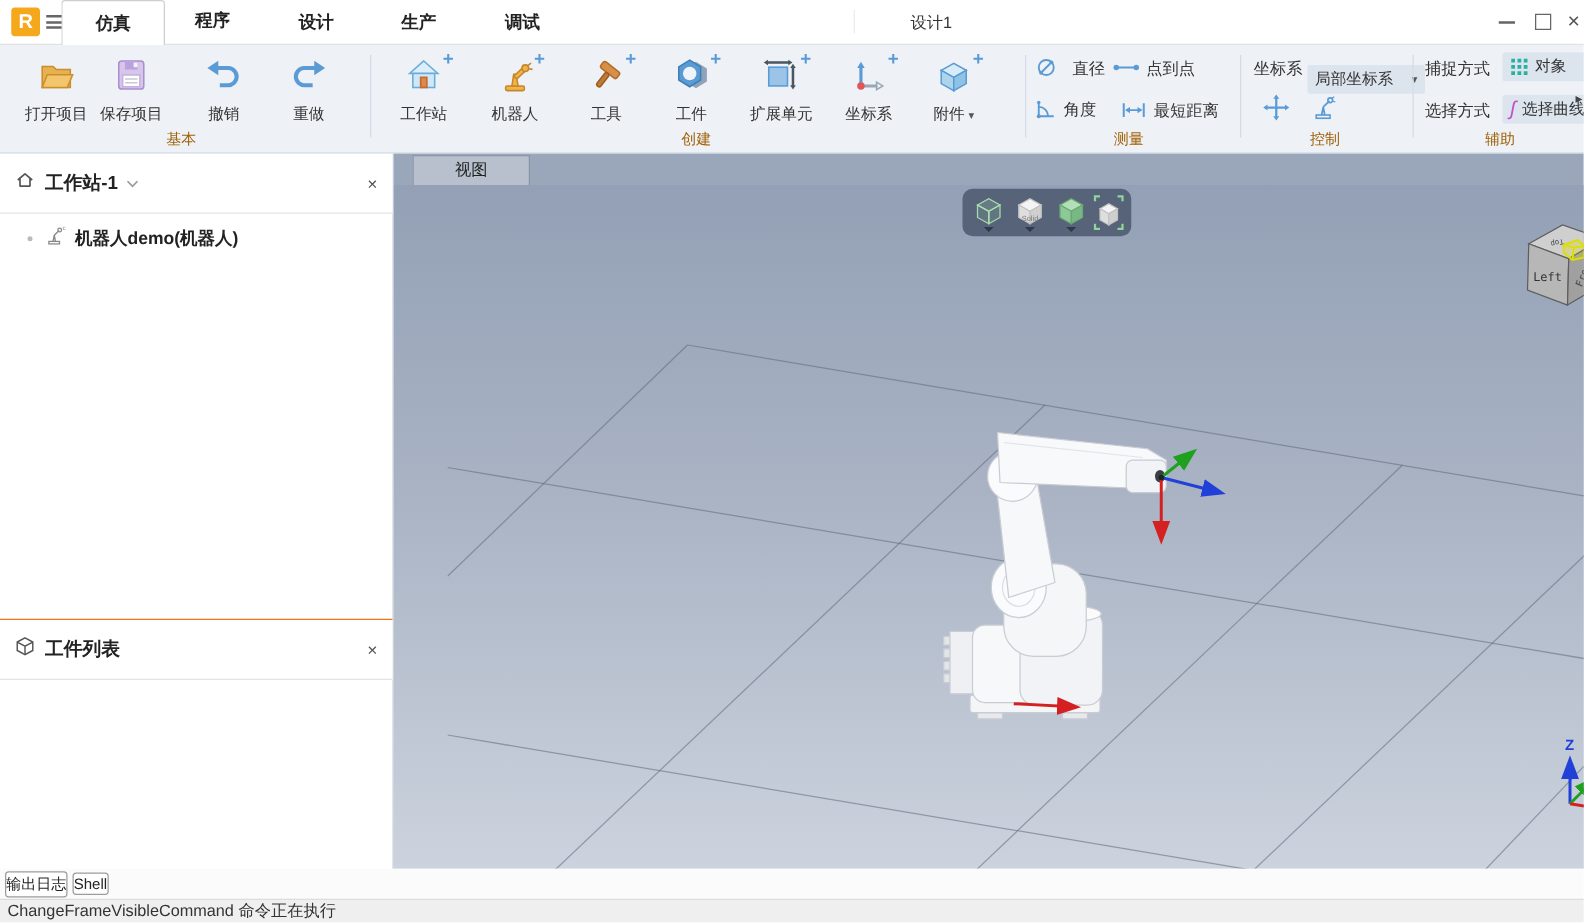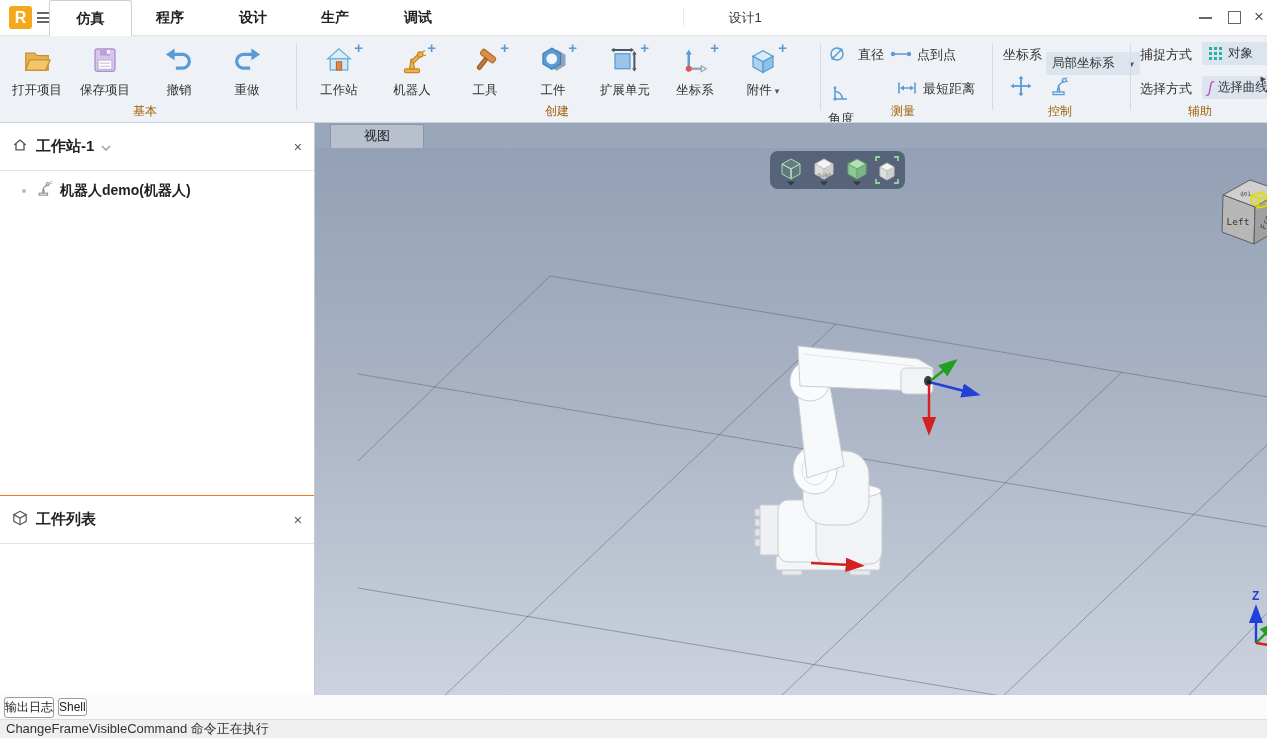--- a/index.html
+++ b/index.html
@@ -82,21 +82,21 @@
       <i></i>
     </div>
   <div class="winbtn win-max" style="left:1219px;">
       <i></i>
     </div>
   <div class="winbtn win-close" style="left:1244px;">×</div>
 </div>
 
 <div class="ribbon">
 
-  <div class="ritem" style="left:4px">
+  <div class="ritem" style="left:12px">
     <span class="ricon"><svg width="30" height="30" viewBox="0 0 24 24">
       <path d="M3,6.5 h7 l2,2 h9 v11.5 h-18 z" fill="#e8b14f" stroke="#c98f2e"></path>
       <path d="M3,20 l3.2,-8.2 h16.3 l-3.5,8.2 z" fill="#f3c66d" stroke="#c98f2e"></path>
         </svg></span>
     <span class="rlabel">打开项目</span>
   </div>
   <div class="ritem" style="left:72px">
     <span class="ricon"><svg width="30" height="30" viewBox="0 0 24 24">
       <rect x="4" y="3" width="16" height="18" rx="2" fill="#d7c5ea" stroke="#a98fd0"></rect>
       <rect x="8" y="3" width="8" height="5.5" fill="#b9a3dd"></rect>
@@ -211,21 +211,21 @@
     <span>直径</span>
   </div>
   <div class="smallitem" style="left:890px;top:9px;">
     <span><svg width="22" height="18" viewBox="0 0 22 18">
       <line x1="3" y1="9" x2="19" y2="9" stroke="#5b9bd5" stroke-width="1.5"></line>
       <circle cx="3" cy="9" r="2.2" fill="#5b9bd5"></circle>
           <circle cx="19" cy="9" r="2.2" fill="#5b9bd5"></circle>
         </svg></span>
     <span>点到点</span>
   </div>
-  <div class="smallitem" style="left:828px;top:48px;flex-direction:column;">
+  <div class="smallitem" style="left:828px;top:42px;">
     <span><svg width="18" height="18" viewBox="0 0 18 18">
       <path d="M3,15 H15 M3,15 V4" fill="none" stroke="#5b9bd5" stroke-width="1.5"></path>
       <path d="M3,7.5 A7.5,7.5 0 0 1 10.5,15" fill="none" stroke="#5b9bd5" stroke-width="1.5"></path>
       <circle cx="3" cy="15" r="1.6" fill="#5b9bd5"></circle>
           <circle cx="3" cy="4" r="1.4" fill="#5b9bd5"></circle>
         </svg></span>
     <span>角度</span>
   </div>
   <div class="smallitem" style="left:896px;top:43px;">
     <span><svg width="22" height="18" viewBox="0 0 22 18">

